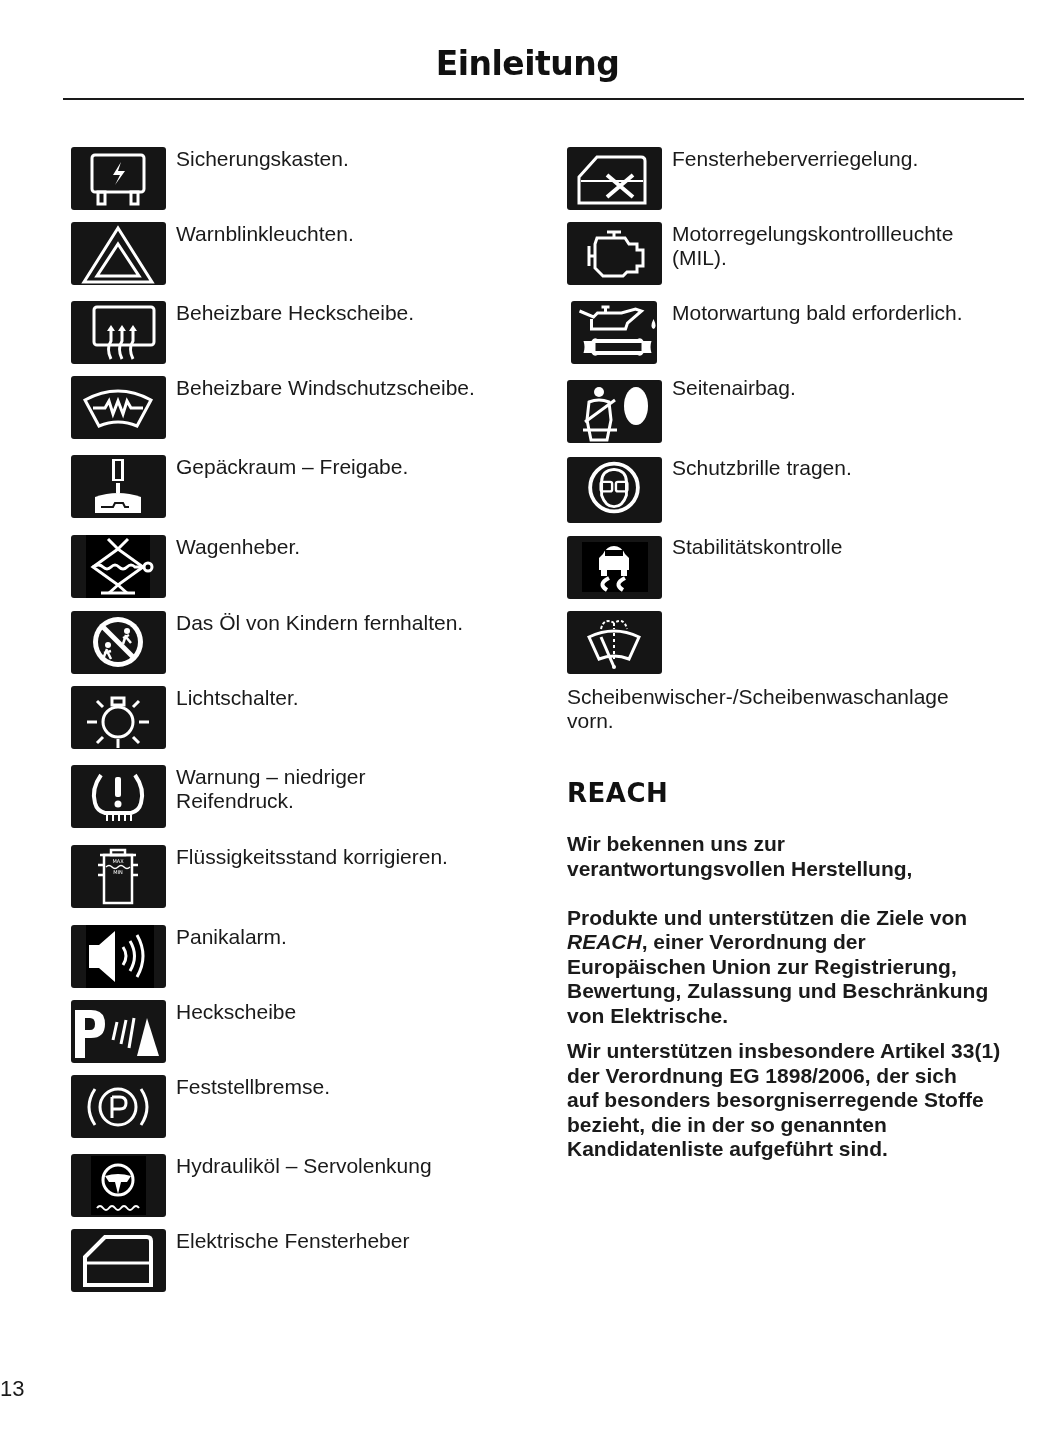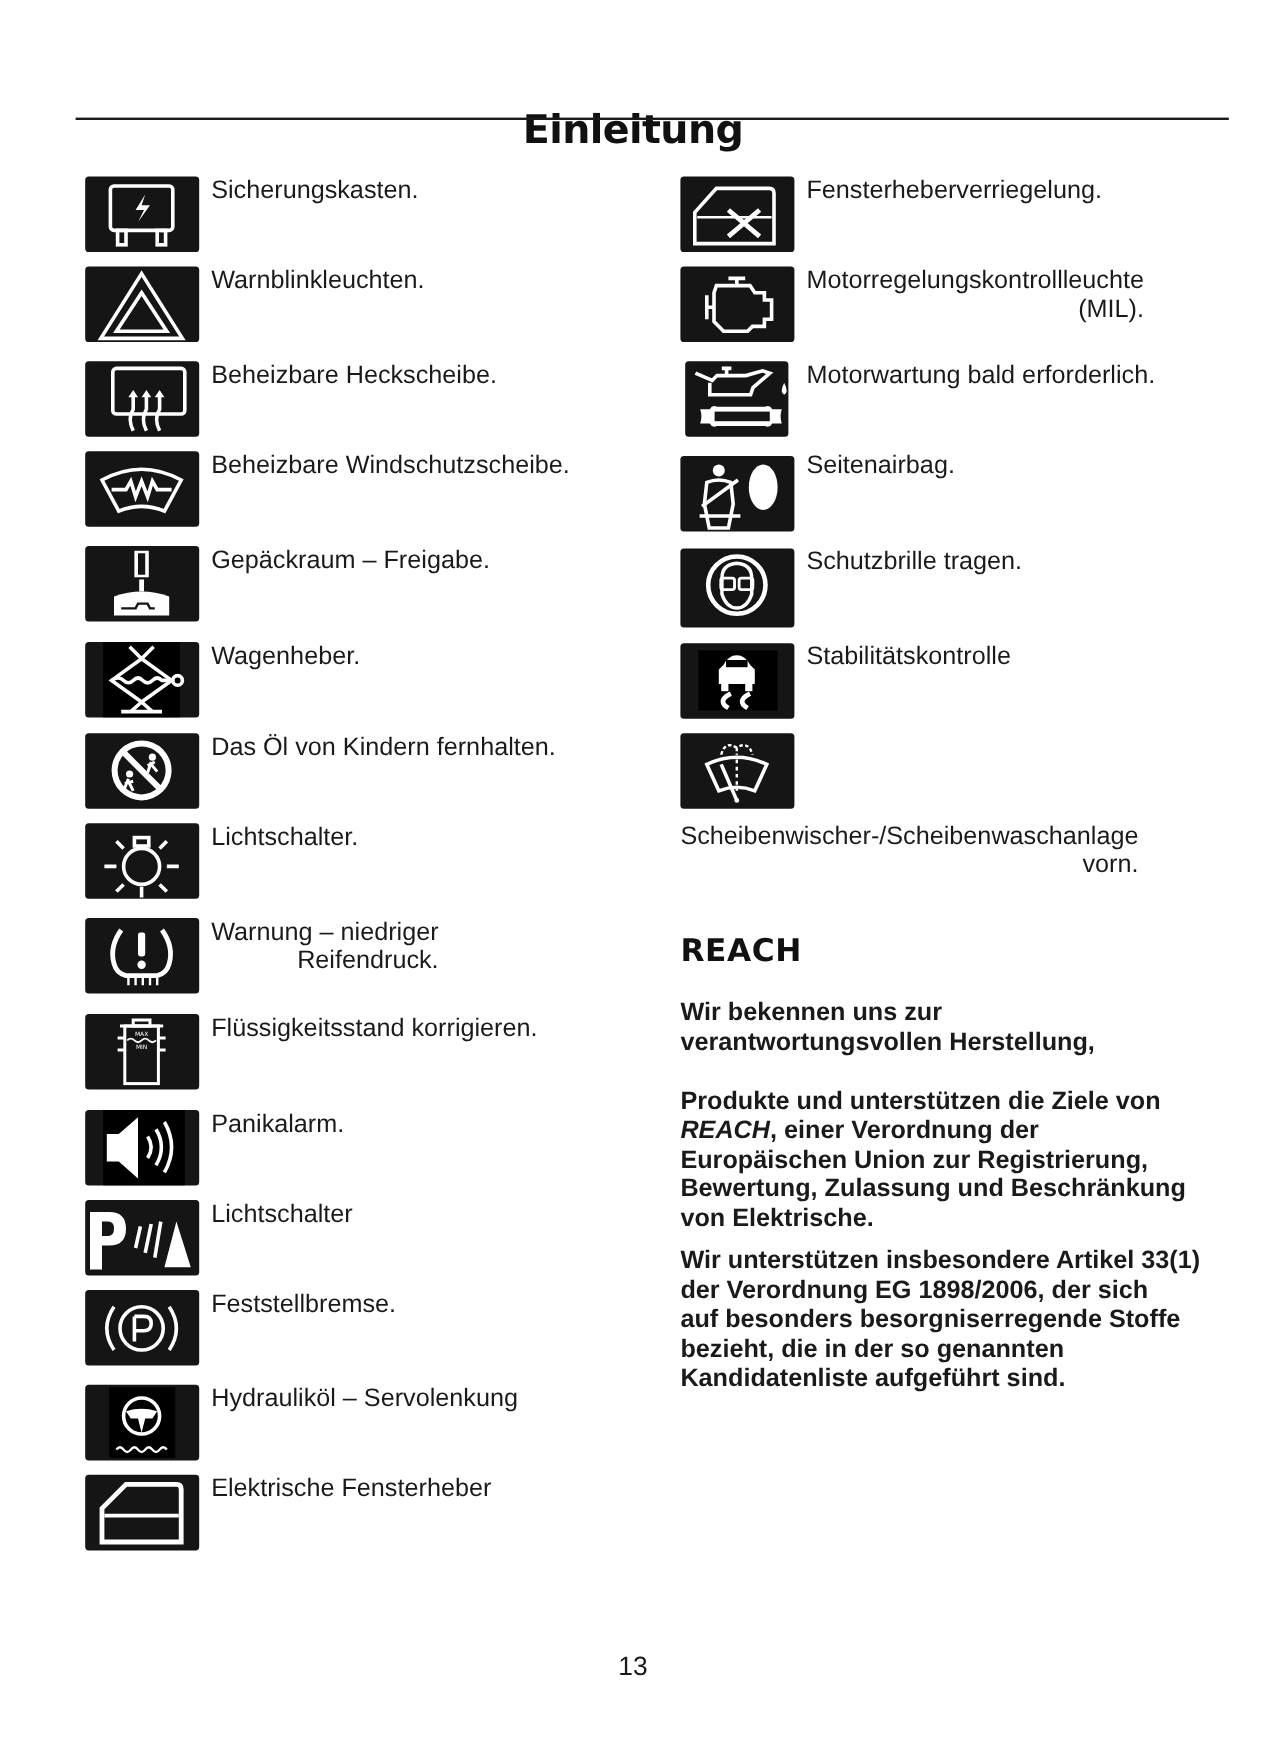--- a/index.html
+++ b/index.html
@@ -3,42 +3,42 @@
 <meta charset="utf-8">
 <style>
   html, body { margin: 0; padding: 0; background: #ffffff; }
   body {
     width: 1055px; height: 1448px; position: relative; overflow: hidden;
     font-family: "Liberation Sans", "DejaVu Sans", sans-serif; color: #1a1a1a;
   }
   .page-title {
     position: absolute; left: 0; right: 0; top: 44px; text-align: center;
     font-family: "DejaVu Sans", sans-serif; font-weight: bold; font-size: 33px;
-    letter-spacing: -0.5px; color: #111; margin-top: 44px;
+    letter-spacing: -0.5px; color: #111;
   }
   .title-rule {
     position: absolute; left: 63px; top: 98px; width: 961px; height: 2px; background: #1a1a1a;
   }
   .sym {
     position: absolute; width: 95px; height: 63px; background: #151515; border-radius: 3px;
   }
   .sym svg { width: 95px; height: 63px; display: block; }
   .label {
-    position: absolute; font-size: 21px; line-height: 24px; color: #1a1a1a; white-space: nowrap; text-align: right;
+    position: absolute; font-size: 21px; line-height: 24px; color: #1a1a1a; white-space: nowrap;
   }
   .reach-heading {
     position: absolute; left: 567px; top: 778px; font-family: "DejaVu Sans", sans-serif;
     font-weight: bold; font-size: 26px; color: #111; letter-spacing: 0.5px;
   }
   .para {
     position: absolute; left: 567px; width: 460px; font-size: 21px; line-height: 24.5px; color: #1a1a1a; font-weight: bold;
   }
   .para b { font-style: italic; }
   .page-number {
-    position: absolute; left: 0; right: 0; top: 1376px; text-align: center; font-size: 22px; color: #1a1a1a;
+    position: absolute; left: 0; right: 0; top: 1376px; font-size: 22px; color: #1a1a1a;
   }
 </style>
 </head>
 <body>
 
 <div class="page-title">Einleitung</div>
 <div class="title-rule"></div>
 
 <div class="sym" style="left:71px;top:147px">
   <svg viewBox="0 0 95 63">
@@ -177,21 +177,21 @@
 
 <div class="sym" style="left:71px;top:1000px">
   <svg viewBox="0 0 95 63">
       <path d="M4 10 L20 10 Q34 10 34 24 Q34 38 20 38 L14 38 L14 58 L4 58 Z M14 18 L14 30 L19 30 Q24 30 24 24 Q24 18 19 18 Z" fill="#fff" fill-rule="evenodd"></path>
       <g stroke="#fff" stroke-width="3">
         <path d="M42 40 L46 22 M50 44 L55 20 M58 48 L63 18"></path>
       </g>
       <path d="M76 18 L88 56 L66 56 Z" fill="#fff"></path>
     </svg>
 </div>
-<div class="label" style="left:176px;top:1000px">Lichtschalter</div>
+<div class="label" style="left:176px;top:1000px">Heckscheibe</div>
 
 <div class="sym" style="left:71px;top:1075px">
   <svg viewBox="0 0 95 63">
       <g stroke="#fff" stroke-width="3" fill="none">
         <circle cx="47" cy="32" r="18"></circle>
         <path d="M24 14 Q12 32 24 50"></path>
         <path d="M70 14 Q82 32 70 50"></path>
       </g>
       <path d="M41 22 L41 43 M41 22 L49 22 Q55 22 55 28 Q55 34 49 34 L41 34" stroke="#fff" stroke-width="3" fill="none"></path>
     </svg>

